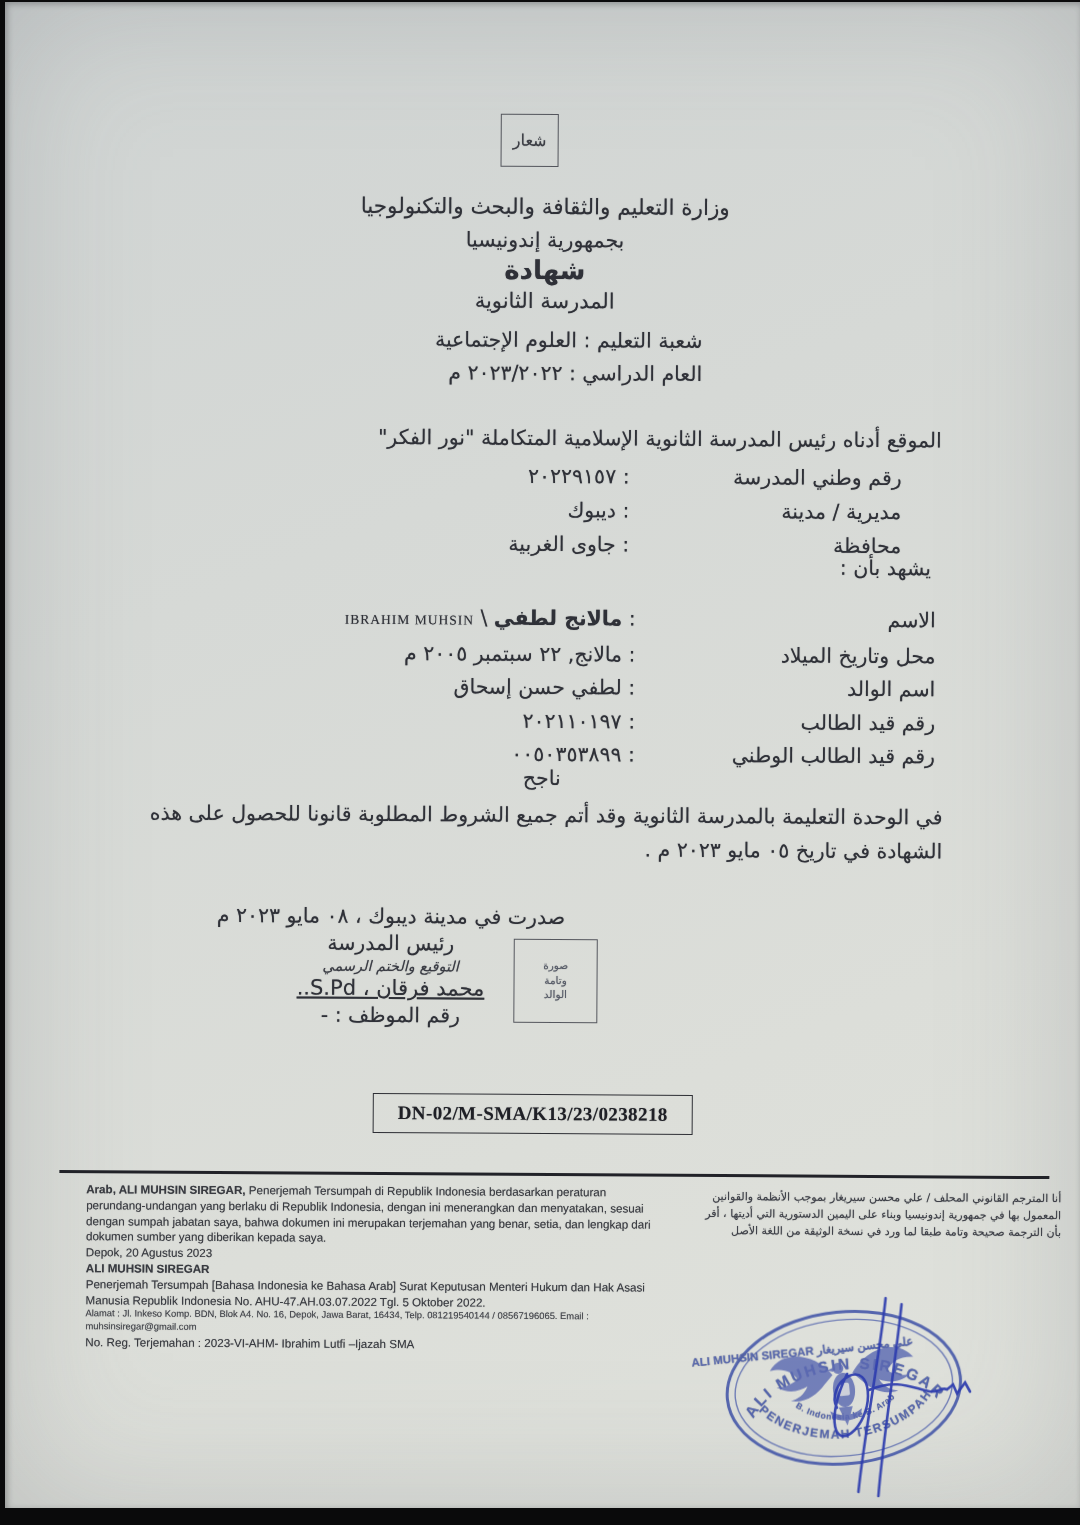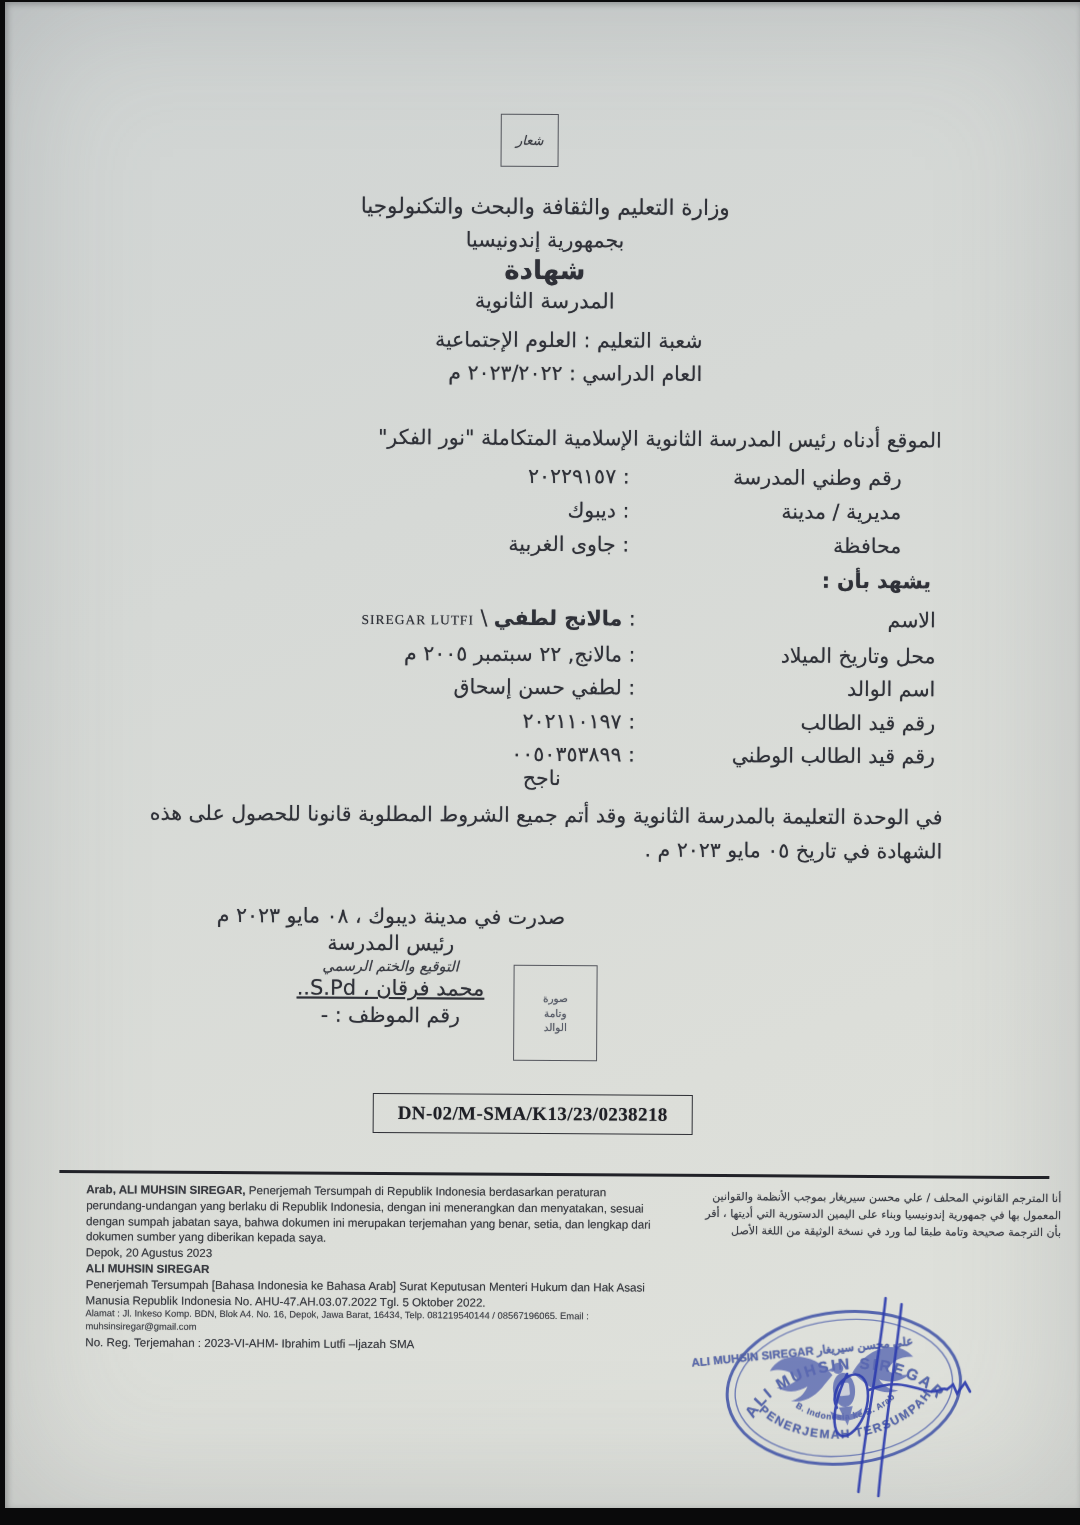--- a/index.html
+++ b/index.html
@@ -7,51 +7,51 @@
   .paper{position:absolute;left:5px;top:2px;right:0;bottom:17px;
     background:linear-gradient(158deg,#d0d4d3 0%,#d6d9d6 35%,#dcded9 70%,#e0e2dc 100%);
     box-shadow:inset 0 0 140px rgba(110,116,122,.28), inset 2px 2px 6px rgba(30,30,32,.35);}
   .content{position:absolute;inset:0;transform:rotate(.35deg);transform-origin:540px 740px;
     color:#2f3138;text-shadow:0 0 1px rgba(42,44,52,.5);}
   .abs{position:absolute;}
   .ar{direction:rtl;}
   .ctr{left:0;width:1074px;text-align:center;}
   
   .logo-box{left:492px;top:112px;width:56px;height:51px;border:1.5px solid #53555c;
-    display:flex;align-items:center;justify-content:center;font-size:13px;color:#3c3e45;font-style:italic;}
+    display:flex;align-items:center;justify-content:center;font-size:16px;color:#3c3e45;}
   
   .h-ministry{top:192px;font-size:21.5px;}
   .h-country{top:226px;font-size:20.5px;}
   .h-title{top:253px;font-size:26px;font-weight:bold;}
   .h-level{top:287px;font-size:21px;}
   
   .program{right:380px;top:322px;text-align:right;font-size:20.5px;line-height:33px;}
   
   .intro{right:140px;top:424px;font-size:20.5px;}
   .school-rows{right:180px;top:457px;width:730px;font-size:20.5px;line-height:34px;}
   .school-rows .lbl{width:272px;}
   .student-rows{right:145px;top:600px;width:780px;font-size:20.5px;line-height:33.5px;}
   .student-rows .lbl{width:300px;}
   .lv-row{display:flex;}
   .lbl{flex:0 0 auto;}
   .val{flex:1 1 auto;white-space:nowrap;}
-  .certify{right:150px;top:565px;font-size:20.5px;font-weight:bold;}
+  .certify{right:150px;top:552px;font-size:20.5px;}
   .name-latin{direction:ltr;unicode-bidi:isolate;font-size:13.5px;letter-spacing:1px;font-family:"Liberation Serif",serif;}
   .name-ar{font-weight:bold;}
   .result{top:764px;font-size:20.5px;}
   .completion{right:137px;top:796px;width:845px;font-size:20.5px;line-height:34px;text-align:right;}
   
   .issued{left:148px;top:903px;width:478px;text-align:center;font-size:20.5px;}
   .issued .role{margin-top:3px;}
   .issued .sign-note{font-size:14.5px;font-style:italic;margin-top:3px;color:#3a3c44;}
   .issued .principal{font-size:21px;text-decoration:underline;margin-top:2px;}
   .issued .emp{margin-top:3px;}
   
-  .photo-box{left:510px;top:937px;width:84px;height:96px;border:1.5px solid #55575e;
-    text-align:center;font-size:10.5px;line-height:14.5px;color:#575c69;padding-top:25px;box-sizing:border-box;margin-top:26px;}
+  .photo-box{left:510px;top:937px;width:84px;height:84px;border:1.5px solid #55575e;
+    text-align:center;font-size:10.5px;line-height:14.5px;color:#575c69;padding-top:18px;box-sizing:border-box;}
   
   .serial-box{left:370px;top:1092px;width:318px;height:38px;border:1.6px solid #2e2f35;
     display:flex;align-items:center;justify-content:center;
     font-family:"Liberation Serif",serif;font-weight:bold;font-size:19px;letter-spacing:.4px;color:#1f2026;}
   .rule{left:57px;top:1171px;width:990px;height:3.2px;background:#212228;}
   
   .footer-left{left:84px;top:1182px;width:578px;font-family:"Liberation Sans",sans-serif;
     font-size:11.6px;line-height:15.8px;color:#393b41;text-shadow:0 0 .8px rgba(50,52,58,.5);}
   .footer-left .small{font-size:9.4px;line-height:12.8px;color:#44464c;}
   .footer-left .gap{height:1px;}
@@ -97,21 +97,21 @@
         <span class="lbl">محافظة</span>
         <span class="val">: جاوى الغربية</span>
       </div>
     </div>
 
     <div class="abs ar certify">يشهد بأن :</div>
 
     <div class="abs ar student-rows">
       <div class="lv-row">
         <span class="lbl">الاسم</span>
-        <span class="val"><span>: </span><span class="name-ar">مالانج لطفي</span><span> \ </span><span class="name-latin">SIREGAR LUTFI</span></span>
+        <span class="val"><span>: </span><span class="name-ar">مالانج لطفي</span><span> \ </span><span class="name-latin">IBRAHIM MUHSIN</span></span>
       </div>
       <div class="lv-row">
         <span class="lbl">محل وتاريخ الميلاد</span>
         <span class="val">: مالانج, ٢٢ سبتمبر ٢٠٠٥ م</span>
       </div>
       <div class="lv-row">
         <span class="lbl">اسم الوالد</span>
         <span class="val">: لطفي حسن إسحاق</span>
       </div>
       <div class="lv-row">

